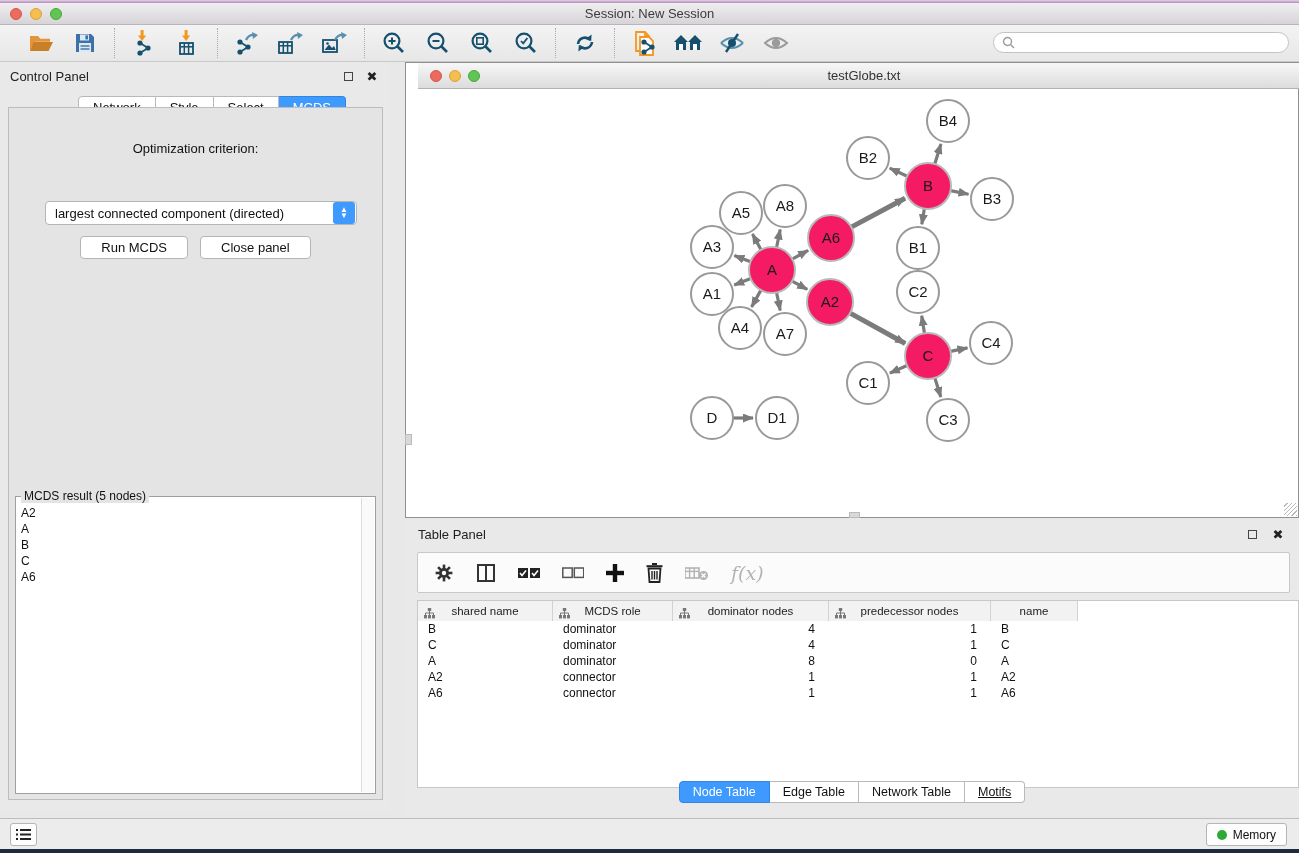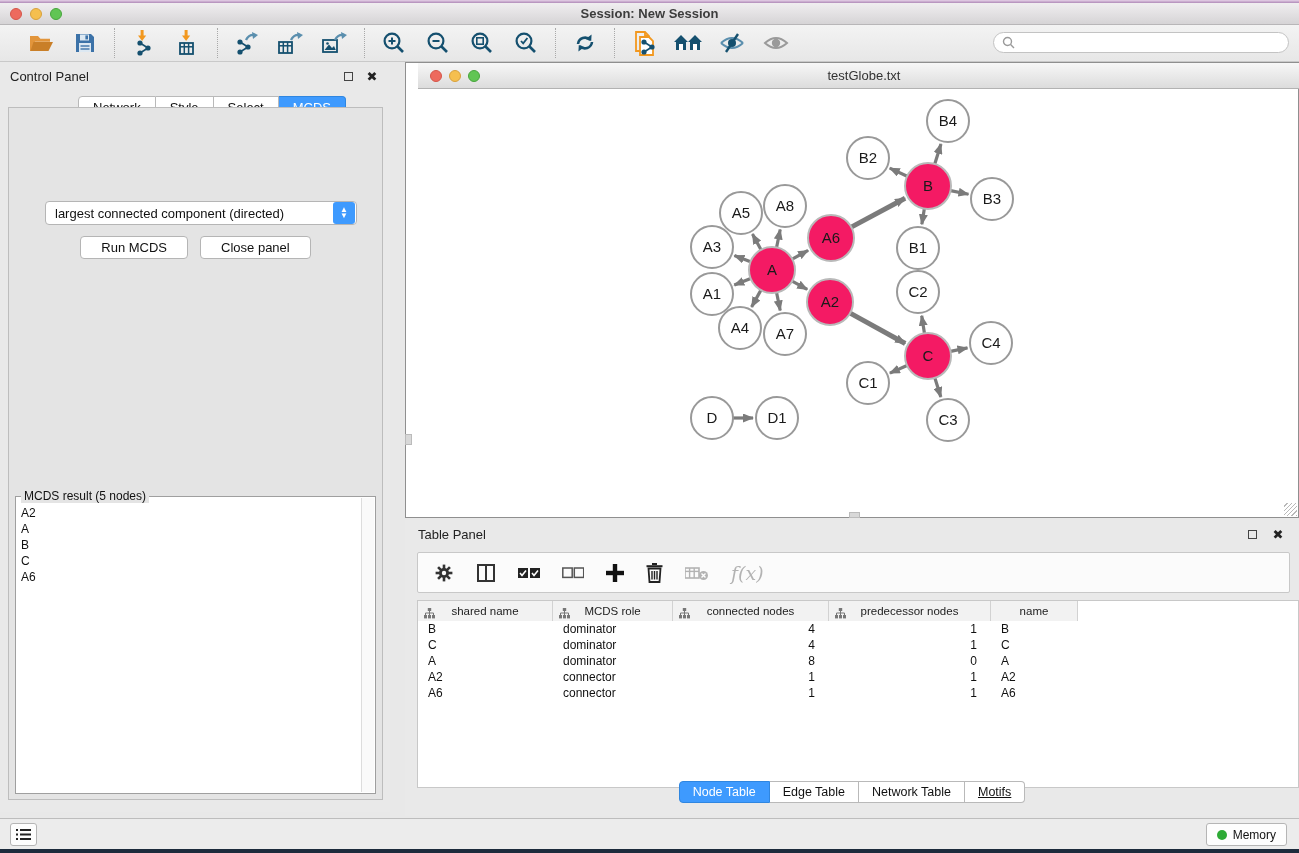--- a/index.html
+++ b/index.html
@@ -6,21 +6,21 @@
   html,body { width:1299px; height:853px; overflow:hidden; }
   body { font-family:"Liberation Sans","DejaVu Sans",sans-serif; background:#e8e8e8; position:relative; }
   .app { position:absolute; left:0; top:0; width:1299px; height:853px; background:#e8e8e8; }
 
   
   .menustrip { position:absolute; left:0; top:0; width:1299px; height:3px;
                background:linear-gradient(#e6d2e8,#b08ab8); }
   .titlebar { position:absolute; left:0; top:3px; width:1299px; height:22px;
               background:linear-gradient(#f0eef0,#d6d4d6); border-bottom:1px solid #b8b6b8;
               display:flex; align-items:center; justify-content:center; }
-  .titlebar .title { font-size:13px; color:#3c3c3c;font-weight:bold; }
+  .titlebar .title { font-size:13px; color:#3c3c3c; }
   .lights { position:absolute; left:10px; top:5px; display:flex; gap:8px; }
   .light { width:12px; height:12px; border-radius:50%; }
   .light.red { background:#ed6a5e; border:1px solid #d55549; }
   .light.yellow { background:#f5bf4f; border:1px solid #d8a13c; }
   .light.green { background:#61c554; border:1px solid #47a53c; }
 
   .toolbar { position:absolute; left:0; top:25px; width:1299px; height:37px;
              background:linear-gradient(#f3f3f3,#e7e7e7); border-bottom:1px solid #c9c9c9;
              display:flex; align-items:center; padding-left:12px; }
   .tb-group { display:flex; align-items:center; gap:14px; padding:0 14px; }
@@ -311,20 +311,21 @@
         </span>
       <span class="wicon close-glyph">✖</span>
     </div>
     <div class="cp-tabs" id="cp-tabs">
         <div class="cp-tab">Network</div>
         <div class="cp-tab">Style</div>
         <div class="cp-tab">Select</div>
         <div class="cp-tab active" style="background: rgb(62, 154, 254);">MCDS</div>
       </div>
     <div class="cp-body">
+      <div class="opt-label">Optimization criterion:</div>
       <div class="dropdown">
         <span class="dval">largest connected component (directed)</span>
         <span class="dd-cap" id="dd-cap" style="background: rgb(62, 154, 254);">
           <span>▲</span>
             <span>▼</span>
         </span>
       </div>
       <div class="cp-btnrow">
         <div class="pushbtn">Run MCDS</div>
         <div class="pushbtn">Close panel</div>
@@ -567,21 +568,21 @@
             <span class="hlabel">MCDS role</span>
           </div>
           <div class="dt-hcell" style="width: 156px;">
             <span class="hicon"><svg width="11" height="11" viewBox="0 0 11 11">
                 <rect x="3.8" y="0" width="3.4" height="3" fill="#777"></rect>
                 <rect x="0" y="7" width="3" height="3.4" fill="#777"></rect>
                 <rect x="4" y="7" width="3" height="3.4" fill="#777"></rect>
                 <rect x="8" y="7" width="3" height="3.4" fill="#777"></rect>
                 <path d="M5.5 3 V5 M1.5 7 V5 H9.5 V7 M5.5 5 V7" stroke="#777" stroke-width="1" fill="none"></path>
               </svg></span>
-            <span class="hlabel">connected nodes</span>
+            <span class="hlabel">dominator nodes</span>
           </div>
           <div class="dt-hcell" style="width: 162px;">
             <span class="hicon"><svg width="11" height="11" viewBox="0 0 11 11">
                 <rect x="3.8" y="0" width="3.4" height="3" fill="#777"></rect>
                 <rect x="0" y="7" width="3" height="3.4" fill="#777"></rect>
                 <rect x="4" y="7" width="3" height="3.4" fill="#777"></rect>
                 <rect x="8" y="7" width="3" height="3.4" fill="#777"></rect>
                 <path d="M5.5 3 V5 M1.5 7 V5 H9.5 V7 M5.5 5 V7" stroke="#777" stroke-width="1" fill="none"></path>
               </svg></span>
             <span class="hlabel">predecessor nodes</span>

